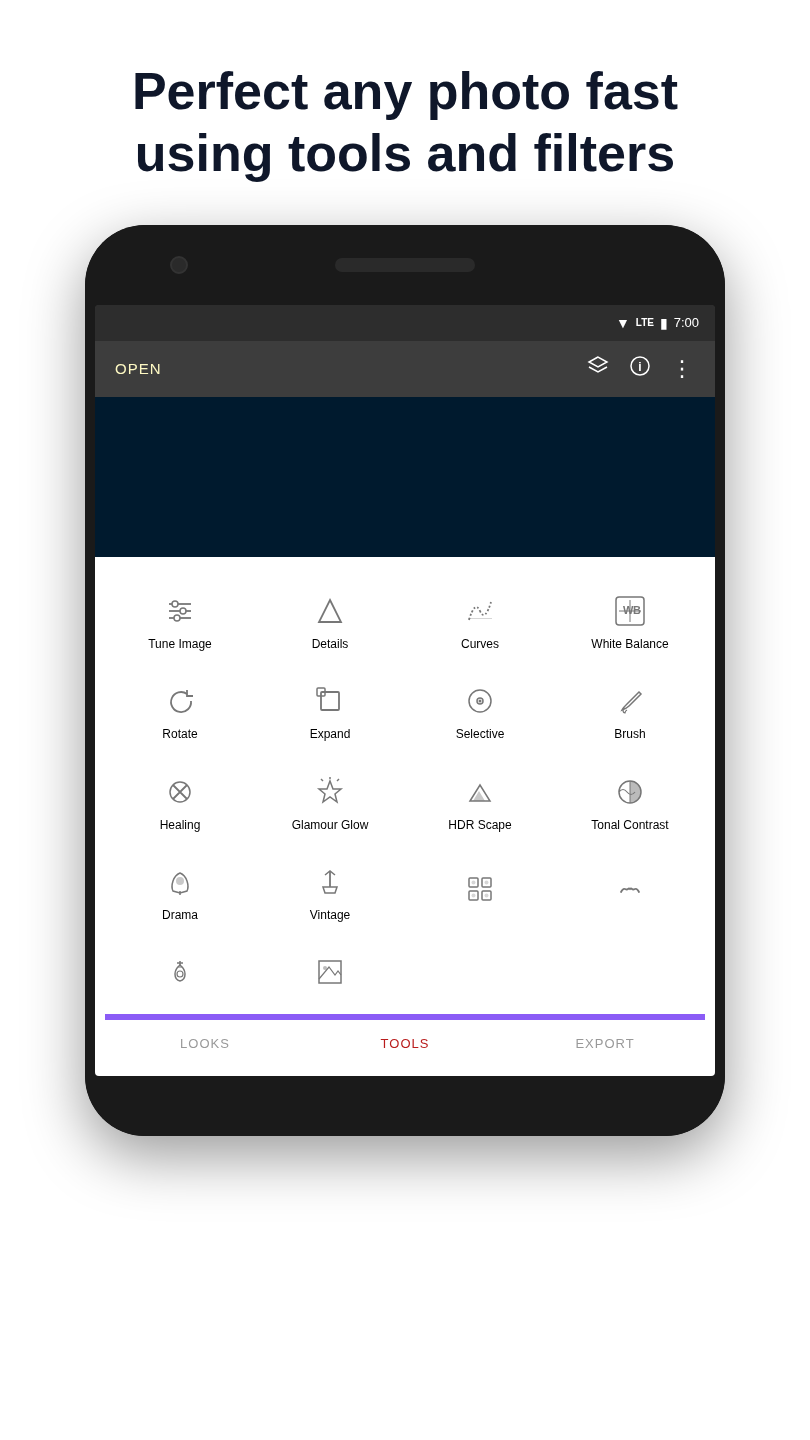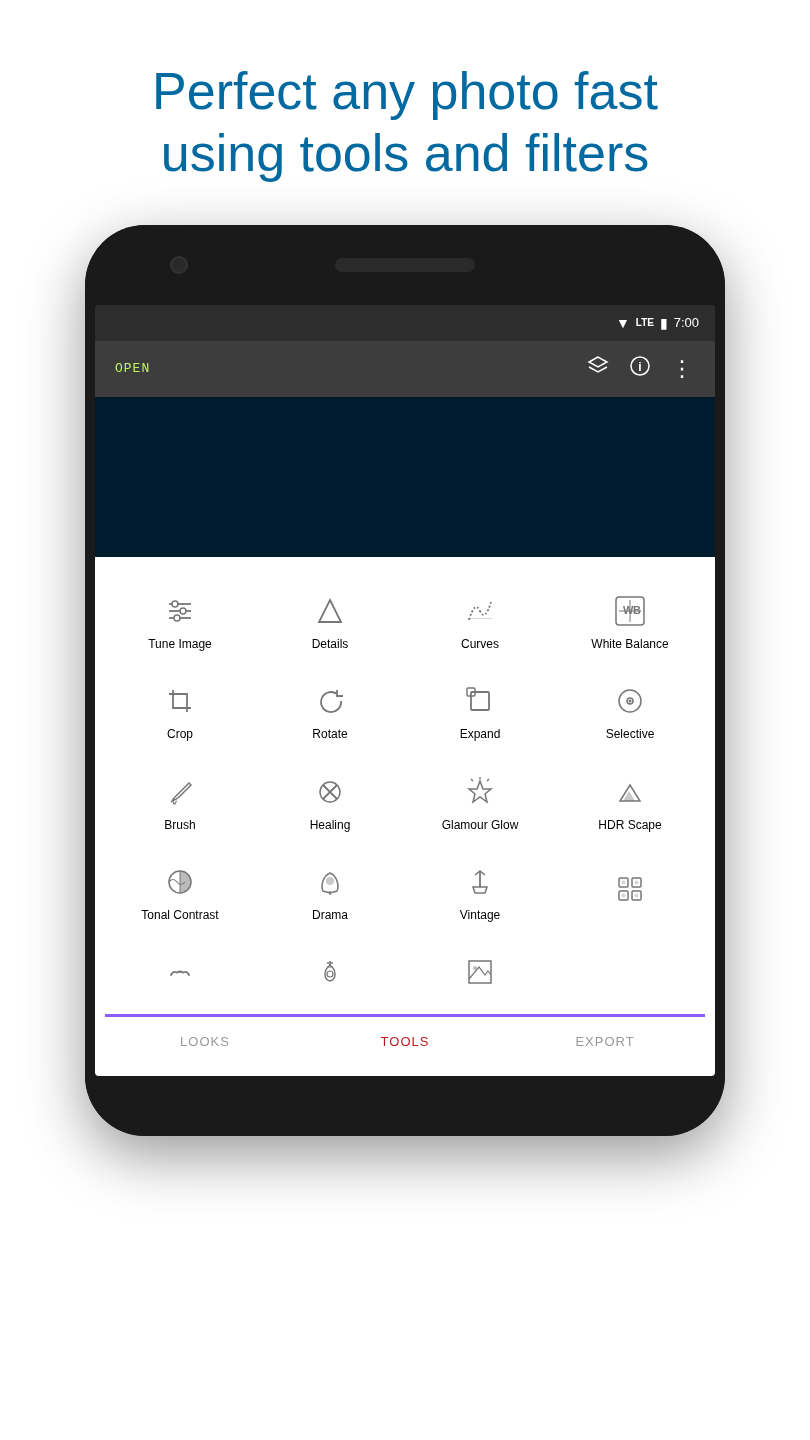--- a/index.html
+++ b/index.html
@@ -11,23 +11,23 @@
       overflow: hidden;
       display: flex;
       flex-direction: column;
       align-items: center;
     }
 
     
     .page-header {
       text-align: center;
       padding: 60px 80px 40px;
-      color: #0369a1;
+      color: #0f172a;
       font-size: 52px;
-      font-weight: 400;
+      font-weight: 700;
       line-height: 1.2;
     }
 
     
     .phone-frame {
       width: 640px;
       background: #1a1a1a;
       border-radius: 60px;
       padding: 0;
       position: relative;
@@ -95,25 +95,24 @@
 
     
     .app-toolbar {
       background: #3d3d3d;
       height: 56px;
       display: flex;
       align-items: center;
       padding: 0 20px;
     }
     .toolbar-open {
-      color: #bef264;
-      font-size: 13px;
+      color: #fef9c3;
+      font-size: 15px;
       font-weight: 500;
       letter-spacing: 1px;
-      font-family: Liberation Mono, monospace;
     }
     .toolbar-icons {
       margin-left: auto;
       display: flex;
       gap: 20px;
       align-items: center;
     }
     .toolbar-icon {
       color: white;
       font-size: 20px;
@@ -164,21 +163,21 @@
       text-align: center;
       line-height: 1.2;
     }
 
     
     .bottom-nav {
       background: #ffffff;
       height: 52px;
       display: flex;
       align-items: center;
-      border-top: 3px solid #8b5cf6;
+      border-top: 6px solid #8b5cf6;
     }
     .nav-item {
       flex: 1;
       display: flex;
       align-items: center;
       justify-content: center;
       font-size: 13px;
       font-weight: 500;
       letter-spacing: 1px;
       color: #999;
@@ -284,29 +283,20 @@
               <rect x="2" y="2" width="28" height="28" rx="3" stroke="#777" stroke-width="1.5" fill="none"></rect>
               <text x="9" y="19" fill="#777" font-size="11" font-weight="bold" font-family="Arial">W</text>
               <text x="19" y="19" fill="#777" font-size="11" font-weight="bold" font-family="Arial">B</text>
               <line x1="16" y1="5" x2="16" y2="27" stroke="#777" stroke-width="1"></line>
               <line x1="5" y1="16" x2="27" y2="16" stroke="#777" stroke-width="1"></line>
             </svg>
           </div>
           <span class="tool-label">White Balance</span>
         </div>
 
-        <div class="tool-item">
-          <div class="tool-icon">
-            <svg width="30" height="30" viewBox="0 0 30 30" fill="none">
-              <path d="M8 4 L8 22 L26 22" stroke="#777" stroke-width="1.8" fill="none"></path>
-              <path d="M4 8 L22 8 L22 26" stroke="#777" stroke-width="1.8" fill="none"></path>
-            </svg>
-          </div>
-          <span class="tool-label">Crop</span>
-        </div>
 
         <div class="tool-item">
           <div class="tool-icon">
             <svg width="30" height="30" viewBox="0 0 30 30" fill="none">
               <path d="M22 8 A10 10 0 1 0 26 15" stroke="#777" stroke-width="1.8" fill="none"></path>
               <polyline points="22,4 22,10 28,10" stroke="#777" stroke-width="1.8" fill="none"></polyline>
             </svg>
           </div>
           <span class="tool-label">Rotate</span>
         </div>

